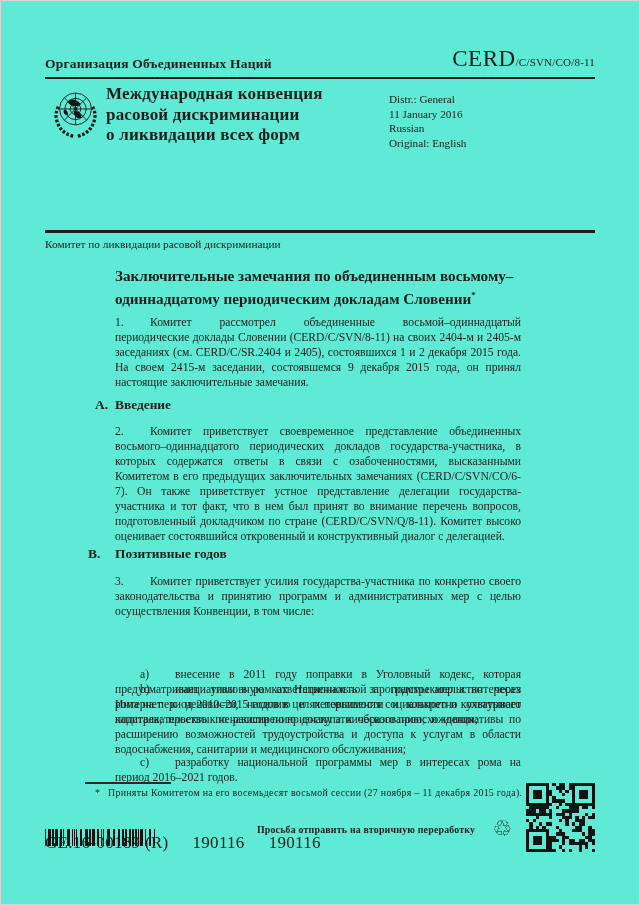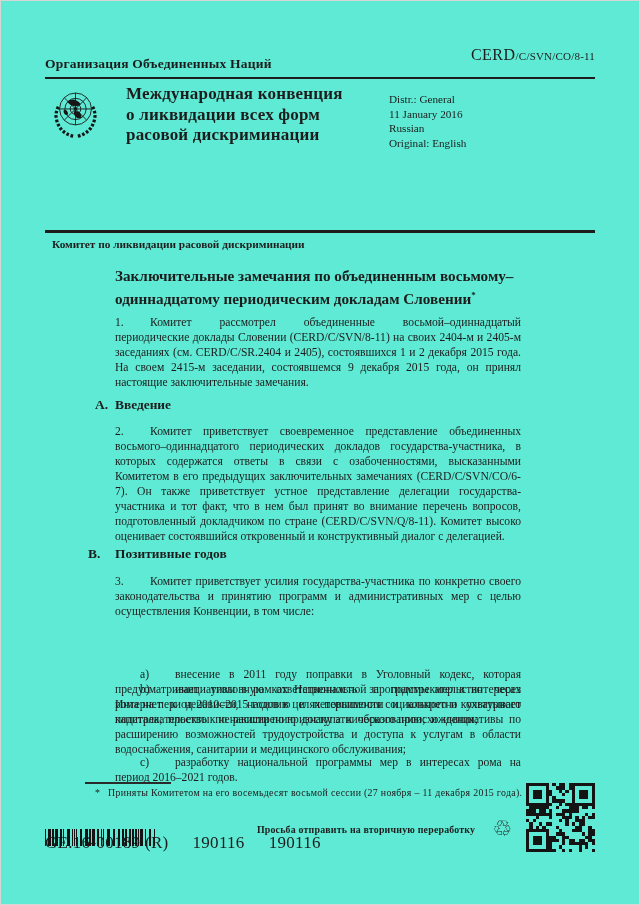--- a/index.html
+++ b/index.html
@@ -2,30 +2,30 @@
 <html><head>
 <meta charset="utf-8">
 <style>
   html,body{margin:0;padding:0;background:#e9e9e7;}
   .page{position:relative;width:640px;height:905px;background:#5eead4;overflow:hidden;
         font-family:"Liberation Serif","DejaVu Serif",serif;color:#1c1c1c;
         box-shadow:inset 0 0 0 1px #d6d6d4;}
   
   .org{position:absolute;left:45px;top:56px;font-size:13.5px;font-weight:bold;letter-spacing:.2px;}
   .symbol{position:absolute;right:45px;top:46px;text-align:right;white-space:nowrap;}
-  .sym-main{font-size:16px;letter-spacing:.5px;margin-left:20px;}
+  .sym-main{font-size:23px;letter-spacing:.5px;margin-left:20px;}
   .sym-suffix{font-size:11px;letter-spacing:.2px;}
   .rule{position:absolute;left:45px;right:45px;background:#1d1d1d;}
   .rule-thin{top:77px;height:2px;}
   .rule-thick{top:230px;height:3px;}
   
   .emblem{position:absolute;left:46px;top:83px;width:59px;height:59px;}
-  .conv-title{position:absolute;left:126px;top:84px;font-size:17px;font-weight:bold;line-height:20.5px;letter-spacing:.2px;}
+  .conv-title{position:absolute;left:106px;top:84px;font-size:17px;font-weight:bold;line-height:20.5px;letter-spacing:.2px;}
   .distr{position:absolute;left:389px;top:92px;font-size:11.2px;line-height:14.6px;}
-  .committee{position:absolute;left:52px;top:238px;font-size:11.3px;font-weight:bold;}
+  .committee{position:absolute;left:45px;top:238px;font-size:11.3px;font-weight:normal;}
   
   .doc-title{position:absolute;left:115px;top:266px;width:414px;margin:0;
              font-size:15.2px;font-weight:bold;line-height:19.5px;}
   .doc-title sup{font-size:9px;}
   .body-p{position:absolute;left:115px;width:406px;margin:0;font-size:11.6px;
           line-height:15px;text-align:justify;}
   .pnum{display:inline-block;width:35px;}
   .item{text-indent:25px;}
   .imark{display:inline-block;width:35px;text-indent:0;}
   .sec{position:absolute;left:88px;margin:0;font-size:13.4px;font-weight:bold;}
@@ -75,22 +75,22 @@
       <path d="M30 46q4-1 6 2t1 6q-4 1-6-2t-1-6z"></path>
     </g>
     <g stroke="#161616" stroke-width="5.5" fill="none" stroke-dasharray="4.5 3">
       <path d="M46 90q-22-5-28-27q-3-12 3-23"></path>
       <path d="M54 90q22-5 28-27q3-12-3-23"></path>
     </g>
   </svg>
 
   <div class="conv-title">
     <div>Международная конвенция</div>
+    <div>расовой дискриминации</div>
     <div>о ликвидации всех форм</div>
-    <div>расовой дискриминации</div>
   </div>
 
   <div class="distr">
     <div>Distr.: General</div>
     <div>11 January 2016</div>
     <div>Russian</div>
     <div>Original: English</div>
   </div>
 
   <div class="rule rule-thick"></div>

